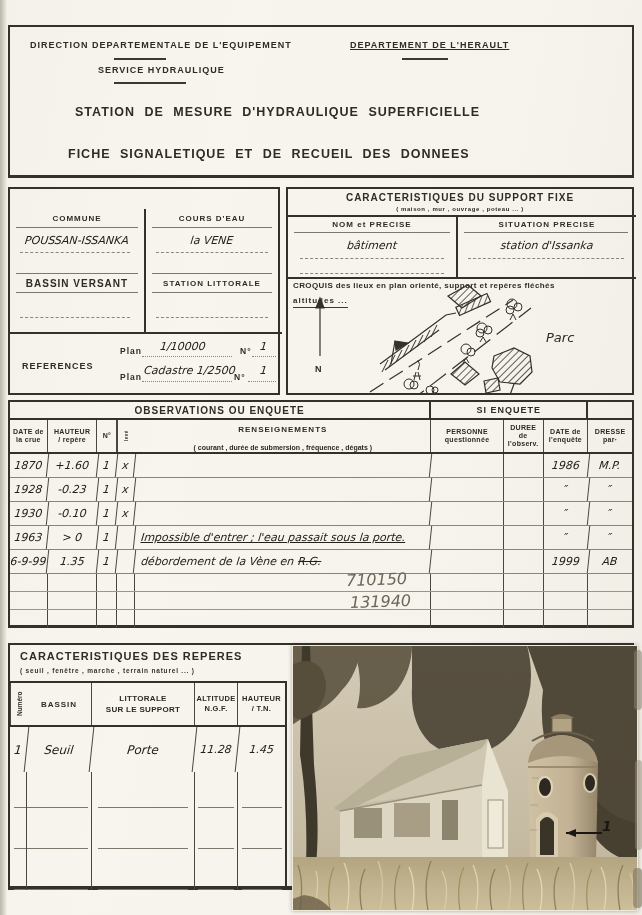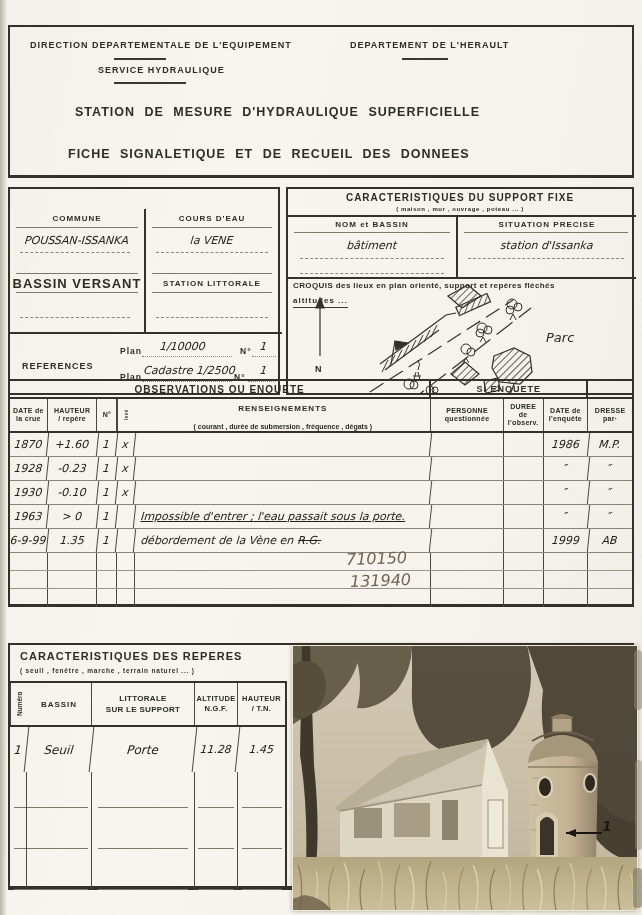--- a/index.html
+++ b/index.html
@@ -41,41 +41,41 @@
 
 <div class="page">
   <div class="edgeL"></div>
 
   
   <div class="box" style="left:8px;top:25px;width:626px;height:153px;border-width:2px 2px 3px 2px;">
     <div class="abs lbl" style="left:20px;top:13px;font-size:9px;text-align:center;">DIRECTION  DEPARTEMENTALE  DE  L'EQUIPEMENT</div>
     <div class="uline" style="left:104px;top:31px;width:52px;"></div>
     <div class="abs lbl" style="left:88px;top:38px;font-size:9px;">SERVICE  HYDRAULIQUE</div>
     <div class="uline" style="left:104px;top:55px;width:72px;"></div>
-    <div class="abs lbl" style="left:340px;top:13px;font-size:9px;">DEPARTEMENT  DE  L'HERAULT</div>
+    <div class="abs lbl" style="left:340px;top:13px;font-size:9px;text-decoration:underline;">DEPARTEMENT  DE  L'HERAULT</div>
     <div class="uline" style="left:392px;top:31px;width:46px;"></div>
     <div class="abs lbl" style="left:58px;top:120px;font-size:12.5px;word-spacing:5px;">FICHE   SIGNALETIQUE  ET  DE  RECUEIL  DES  DONNEES</div>
     <div class="abs lbl" style="left:65px;top:78px;font-size:12.5px;word-spacing:5px;">STATION  DE  MESURE  D'HYDRAULIQUE  SUPERFICIELLE</div>
   </div>
 
   
   <div class="box" style="left:8px;top:187px;width:272px;height:208px;">
 
     <div class="abs" style="left:134px;top:20px;width:2px;height:123px;background:#33312a;"></div>
     <div class="abs cc lbl" style="left:0;top:22px;width:134px;height:14px;font-size:8px;">COMMUNE</div>
     <div class="abs cc lbl" style="left:136px;top:22px;width:132px;height:14px;font-size:8px;">COURS  D'EAU</div>
     <div class="rule-solid" style="left:6px;top:38px;width:122px;"></div>
     <div class="rule-solid" style="left:142px;top:38px;width:120px;"></div>
     <div class="abs cc hw" style="left:0;top:42px;width:134px;height:18px;font-size:11px;">POUSSAN-ISSANKA</div>
     <div class="abs cc hw" style="left:136px;top:42px;width:132px;height:18px;font-size:11px;">la VENE</div>
     <div class="rule" style="left:10px;top:63px;width:110px;"></div>
     <div class="rule" style="left:146px;top:63px;width:112px;"></div>
     <div class="rule-solid" style="left:6px;top:84px;width:122px;"></div>
     <div class="rule-solid" style="left:142px;top:84px;width:120px;"></div>
-    <div class="abs cc lbl" style="left:0;top:87px;width:134px;height:14px;font-size:13px;">BASSIN  VERSANT</div>
+    <div class="abs cc lbl" style="left:0;top:87px;width:134px;height:14px;font-size:10px;">BASSIN  VERSANT</div>
     <div class="abs cc lbl" style="left:136px;top:87px;width:132px;height:14px;font-size:8px;">STATION  LITTORALE</div>
     <div class="rule-solid" style="left:6px;top:103px;width:122px;"></div>
     <div class="rule-solid" style="left:142px;top:103px;width:120px;"></div>
     <div class="rule" style="left:10px;top:128px;width:110px;"></div>
     <div class="rule" style="left:146px;top:128px;width:112px;"></div>
 
     <div class="abs" style="left:0;top:143px;width:272px;height:2px;background:#33312a;"></div>
     <div class="abs lbl" style="left:12px;top:172px;font-size:9px;">REFERENCES</div>
     <div class="abs lbl" style="left:110px;top:157px;font-size:8.5px;">Plan</div>
     <div class="rule" style="left:132px;top:167px;width:90px;border-bottom-style:dotted;"></div>
@@ -90,21 +90,21 @@
     <div class="rule" style="left:238px;top:192px;width:28px;border-bottom-style:dotted;"></div>
     <div class="abs hw" style="left:250px;top:175px;font-size:11px;">1</div>
   </div>
 
   
   <div class="box" style="left:286px;top:187px;width:348px;height:208px;">
     <div class="abs cc lbl" style="left:0;top:2px;width:100%;height:13px;font-size:10px;">CARACTERISTIQUES  DU  SUPPORT   FIXE</div>
     <div class="abs cc" style="left:0;top:15px;width:100%;height:9px;font-size:6px;font-weight:bold;letter-spacing:.6px;">( maison , mur , ouvrage , poteau ... )</div>
     <div class="abs" style="left:0;top:26px;width:348px;height:2px;background:#33312a;"></div>
     <div class="abs" style="left:168px;top:26px;width:2px;height:62px;background:#33312a;"></div>
-    <div class="abs cc lbl" style="left:0;top:29px;width:168px;height:13px;font-size:8px;">NOM  et  BASSIN</div>
+    <div class="abs cc lbl" style="left:0;top:29px;width:168px;height:13px;font-size:8px;">NOM  et  PRECISE</div>
     <div class="abs cc lbl" style="left:170px;top:29px;width:178px;height:13px;font-size:8px;">SITUATION   PRECISE</div>
     <div class="rule-solid" style="left:6px;top:43px;width:156px;"></div>
     <div class="rule-solid" style="left:176px;top:43px;width:164px;"></div>
     <div class="abs cc hw" style="left:0;top:48px;width:168px;height:16px;font-size:11px;">bâtiment</div>
     <div class="abs cc hw" style="left:170px;top:48px;width:178px;height:16px;font-size:11px;">station d'Issanka</div>
     <div class="rule" style="left:12px;top:69px;width:144px;"></div>
     <div class="rule" style="left:180px;top:69px;width:156px;"></div>
     <div class="rule" style="left:12px;top:84px;width:144px;"></div>
     <div class="abs" style="left:0;top:88px;width:348px;height:2px;background:#33312a;"></div>
     <div class="abs lbl" style="left:5px;top:92px;font-size:8px;letter-spacing:.4px;">CROQUIS  des  lieux  en  plan  orienté, support  et  repères  fléchés</div>
@@ -179,21 +179,21 @@
         <polygon points="206,72 226,64 242,72 244,88 232,100 212,98 204,84" fill="url(#hatch)"></polygon>
         <polygon points="196,97 210,94 212,106 198,109" fill="url(#hatch)"></polygon>
         <line x1="226" y1="100" x2="222" y2="111"></line>
       </g>
       <text x="258" y="58" font-size="13" font-style="italic" fill="#2c2922" font-family="DejaVu Sans, sans-serif">Parc</text>
       <text x="27" y="88" font-size="9" font-weight="bold" fill="#2c2922">N</text>
     </svg>
   </div>
 
   
-  <div class="box" style="left:8px;top:379px;width:626px;height:228px;border-width:2px 2px 3px 2px;">
+  <div class="box" style="left:8px;top:400px;width:626px;height:228px;border-width:2px 2px 3px 2px;">
 
     <div style="display:flex;height:18px;border-bottom:2px solid #33312a;">
       <div class="cc lbl" style="width:424px;font-size:10px;border-right:2px solid #33312a;">OBSERVATIONS  OU  ENQUETE</div>
       <div class="cc lbl" style="width:158px;font-size:9px;border-right:2px solid #33312a;">SI   ENQUETE</div>
       <div style="width:44px;"></div>
     </div>
 
     <div class="obs-row" style="height:34px;border-bottom:2px solid #33312a;">
       <div class="c-date cc h2l">
           <span><span>DATE de</span><br><span>la crue</span></span>

